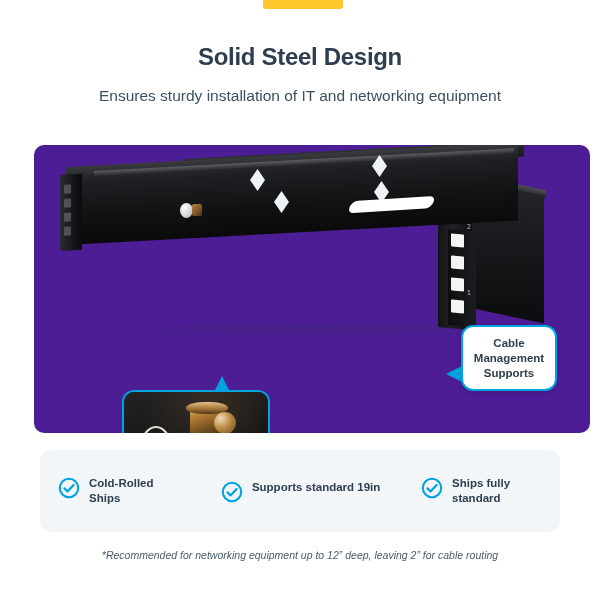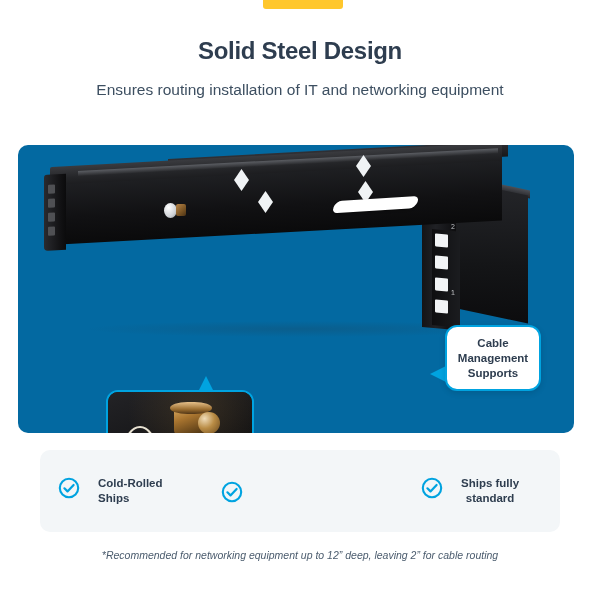--- a/index.html
+++ b/index.html
@@ -32,39 +32,39 @@
     left: 0;
     top: 30px;
     width: 600px;
     text-align: center;
   }
   #page-title {
     font-size: 24px;
     font-weight: bold;
     color: #2e3d4f;
     letter-spacing: -0.3px;
-    margin: 6px;
+    margin: 12px;
     line-height: 30px;
   }
   #page-subtitle {
     font-size: 15.5px;
     color: #3d4f61;
     margin: 14px 0 0 0;
     line-height: 20px;
     font-weight: normal;
   }
 
   
   #product-panel {
     position: absolute;
-    left: 18px;
+    left: 34px;
     top: 145px;
     width: 556px;
     height: 288px;
-    background: #0369a1;
+    background: #4c1d95;
     border-radius: 10px;
     overflow: hidden;
   }
   #product-stage {
     position: absolute;
     inset: 0;
   }
 
   
   #bracket-top-face {
@@ -368,25 +368,25 @@
     position: absolute;
     inset: 0;
     display: flex;
     align-items: center;
     padding: 0 18px;
     box-sizing: border-box;
   }
   .feature-item {
     display: flex;
     align-items: flex-start;
-    gap: 18px;
+    gap: 9px;
   }
   .feature-item.f0 { width: 175px; }
   .feature-item.f1 { width: 215px; }
-  .feature-item.f2 { width: 130px; text-align: center; }
+  .feature-item.f2 { width: 130px; }
   .check-icon {
     flex: 0 0 auto;
     width: 22px;
     height: 22px;
     margin-top: 1px;
   }
   .feature-label {
     font-size: 11.5px;
     font-weight: bold;
     color: #2e3d4f;
@@ -406,21 +406,21 @@
     line-height: 14px;
   }
 </style>
 </head>
 <body>
 
 <div id="accent-bar"></div>
 
 <div id="header">
   <h1 id="page-title">Solid Steel Design</h1>
-  <p id="page-subtitle">Ensures routing installation of IT and networking equipment</p>
+  <p id="page-subtitle">Ensures sturdy installation of IT and networking equipment</p>
 </div>
 
 <div id="product-panel">
   <div id="product-stage">
 
     <div id="product-shadow"></div>
 
     <div id="rail-top-edge"></div>
     <div id="rail-side-panel"></div>
 
@@ -506,21 +506,21 @@
     </div>
 
     <div class="feature-item f1">
       <span class="check-icon">
         <svg width="22" height="22" viewBox="0 0 22 22">
           <circle cx="11" cy="11" r="9.2" fill="none" stroke="#00a3e0" stroke-width="2.1"></circle>
           <path d="M6.4 11.3 L9.5 14.4 L15.6 8.0" fill="none" stroke="#00a3e0" stroke-width="2.2" stroke-linecap="round" stroke-linejoin="round"></path>
         </svg>
       </span>
       <span class="feature-label">
-        <br>
+        <span>Supports standard 19in</span><br>
       </span>
     </div>
 
     <div class="feature-item f2">
       <span class="check-icon">
         <svg width="22" height="22" viewBox="0 0 22 22">
           <circle cx="11" cy="11" r="9.2" fill="none" stroke="#00a3e0" stroke-width="2.1"></circle>
           <path d="M6.4 11.3 L9.5 14.4 L15.6 8.0" fill="none" stroke="#00a3e0" stroke-width="2.2" stroke-linecap="round" stroke-linejoin="round"></path>
         </svg>
       </span>

